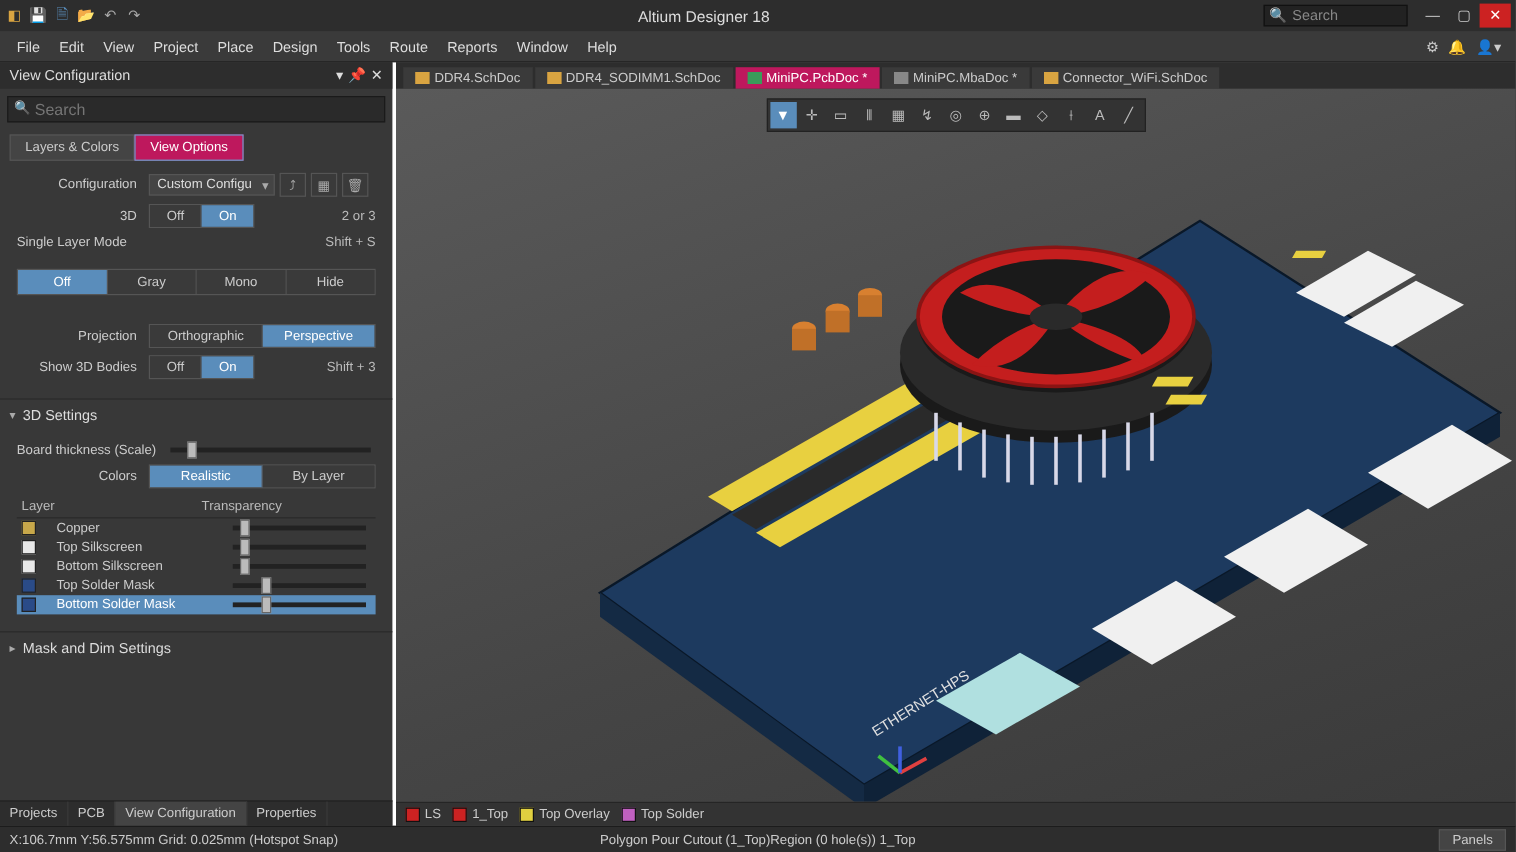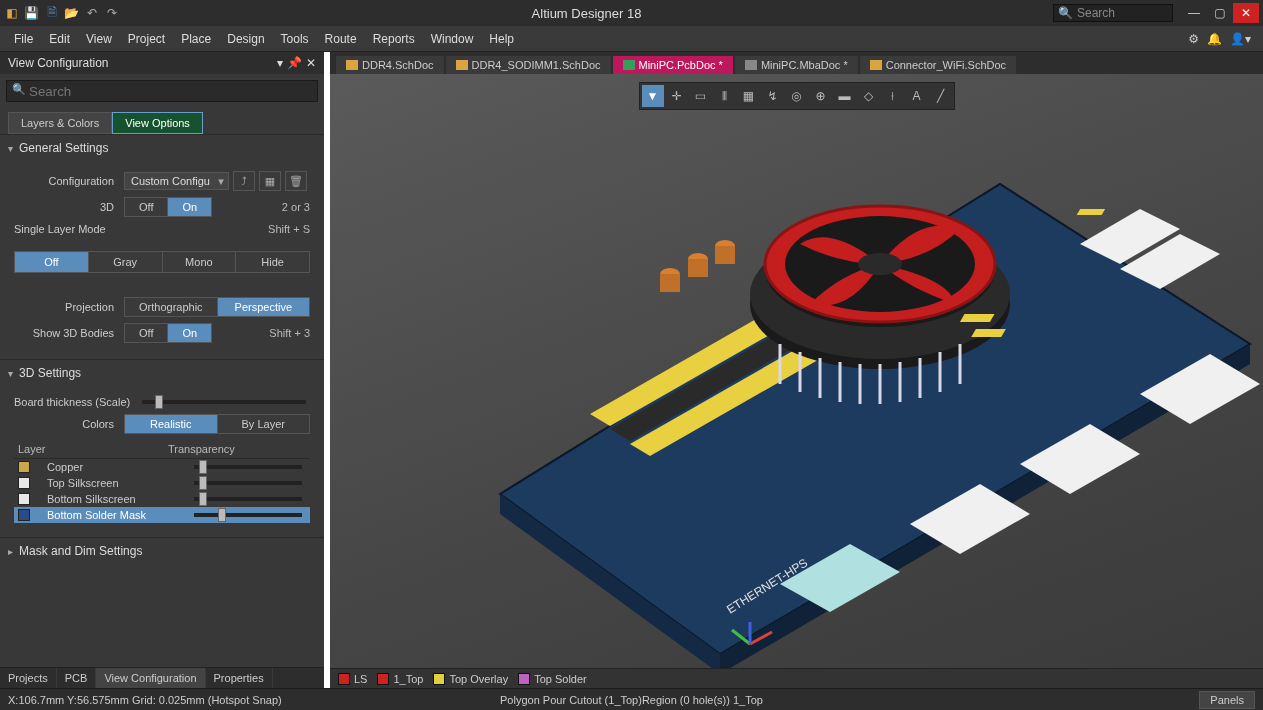--- a/index.html
+++ b/index.html
@@ -17,31 +17,31 @@
 
 
 .menubar { height: 26px; background: #3a3a3a; display:flex; align-items:center; padding:0 6px; border-bottom:1px solid #222; }
 .menubar .menu-item { padding:0 8px; color:#ddd; cursor:pointer; text-decoration:underline; text-decoration-color:transparent; }
 .menubar .right-icons { margin-left:auto; display:flex; gap:8px; align-items:center; padding-right:6px;}
 .menubar .right-icons span { cursor:pointer; color:#ccc; }
 
 .main-row { display:flex; height: calc(710px - 26px - 26px - 22px); }
 
 
-.left-panel { width: 330px; background: #383838; display:flex; flex-direction:column; border-right:6px solid #ffffff; }
+.left-panel { width: 330px; background: #383838; display:flex; flex-direction:column; border-right:3px solid #ffffff; }
 .panel-header { height:22px; background:#2d2d2d; display:flex; align-items:center; padding:0 8px; color:#ddd; font-weight:500; }
 .panel-header .phdr-icons { margin-left:auto; display:flex; gap:4px; }
 .panel-search { padding:6px; }
 .panel-search input { width:100%; background:#2a2a2a; border:1px solid #1a1a1a; padding:3px 22px; color:#ccc; height:22px; }
 .panel-search-wrap { position:relative; }
 .panel-search-wrap::before { content:"🔍"; position:absolute; left:12px; top:9px; font-size:11px; color:#888; }
 
 .subtabs { display:flex; padding:4px 8px 0 8px; gap:0; }
 .subtab { padding:4px 12px; background:#444; color:#ccc; border:1px solid #555; cursor:pointer; font-size:11px; }
-.subtab.active { background:#14532d; color:#fff; border-color:#6a9dcb; }
+.subtab.active { background:#be185d; color:#fff; border-color:#6a9dcb; }
 
 .section-hdr { display:flex; align-items:center; padding:6px 8px; border-top:1px solid #2a2a2a; color:#ddd; font-weight:500; font-size:12px; cursor:pointer; }
 .section-hdr::before { content:"▾"; margin-right:6px; font-size:10px; color:#aaa; }
 .section-hdr.collapsed::before { content:"▸"; }
 
 .section-body { padding:4px 14px 10px 14px; }
 .row { display:flex; align-items:center; margin:6px 0; }
 .row .lbl { width:110px; text-align:right; padding-right:10px; color:#ccc; font-size:11px; }
 .row .ctrl { flex:1; display:flex; align-items:center; gap:4px; }
 .row .tail { margin-left:auto; color:#bbb; font-size:11px; }
@@ -158,21 +158,20 @@
       </div>
     </div>
     <div class="panel-search panel-search-wrap">
       <input placeholder="Search" style="">
     </div>
     <div class="subtabs">
       <div class="subtab">Layers &amp; Colors</div>
       <div class="subtab active">View Options</div>
     </div>
 
-    <div class="section-hdr">General Settings</div>
     <div class="section-body">
       <div class="row">
         <div class="lbl">Configuration</div>
         <div class="ctrl">
           <div class="dropdown">Custom Configu</div>
           <div class="sq-btn">⤴</div>
           <div class="sq-btn">▦</div>
           <div class="sq-btn">🗑</div>
         </div>
       </div>
@@ -254,20 +253,29 @@
             </div>
             <div class="layer-row">
               <span class="sw" style="background:#e8e8e8"></span>
   <span class="nm">Bottom Silkscreen</span>
   <span class="tr">
                 <span class="slider" style="display:block">
                   <span class="thumb" style="left:5%"></span>
                 </span>
               </span>
             </div>
+            <div class="layer-row">
+              <span class="sw" style="background:#2a4b88"></span>
+  <span class="nm">Top Solder Mask</span>
+  <span class="tr">
+                <span class="slider" style="display:block">
+                  <span class="thumb" style="left:22%"></span>
+                </span>
+              </span>
+            </div>
             <div class="layer-row sel">
               <span class="sw" style="background:#2a4b88"></span>
   <span class="nm">Bottom Solder Mask</span>
   <span class="tr">
                 <span class="slider" style="display:block">
                   <span class="thumb" style="left:22%"></span>
                 </span>
               </span>
             </div>
           </div>

